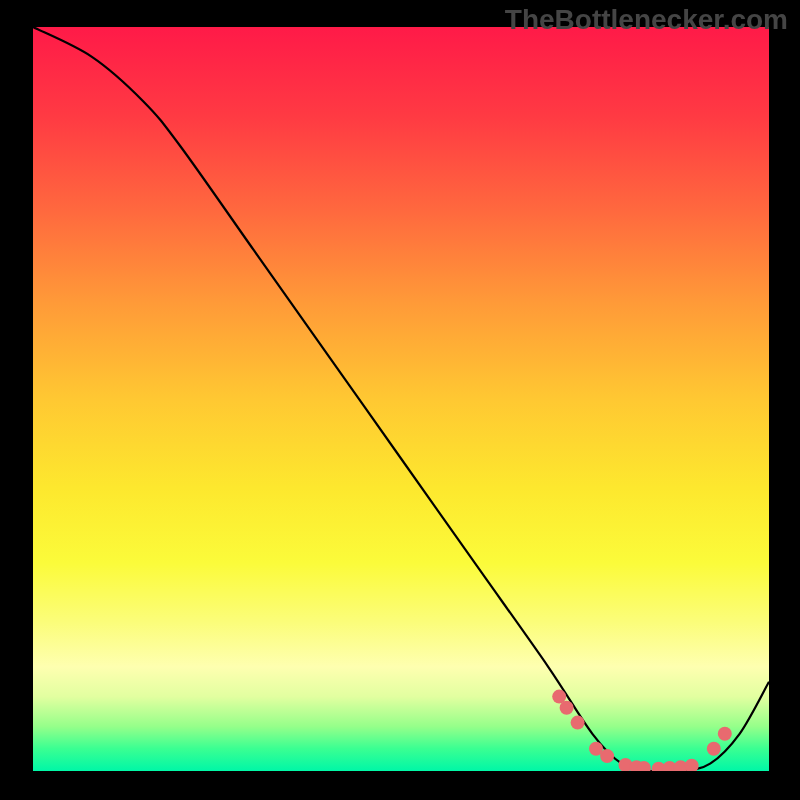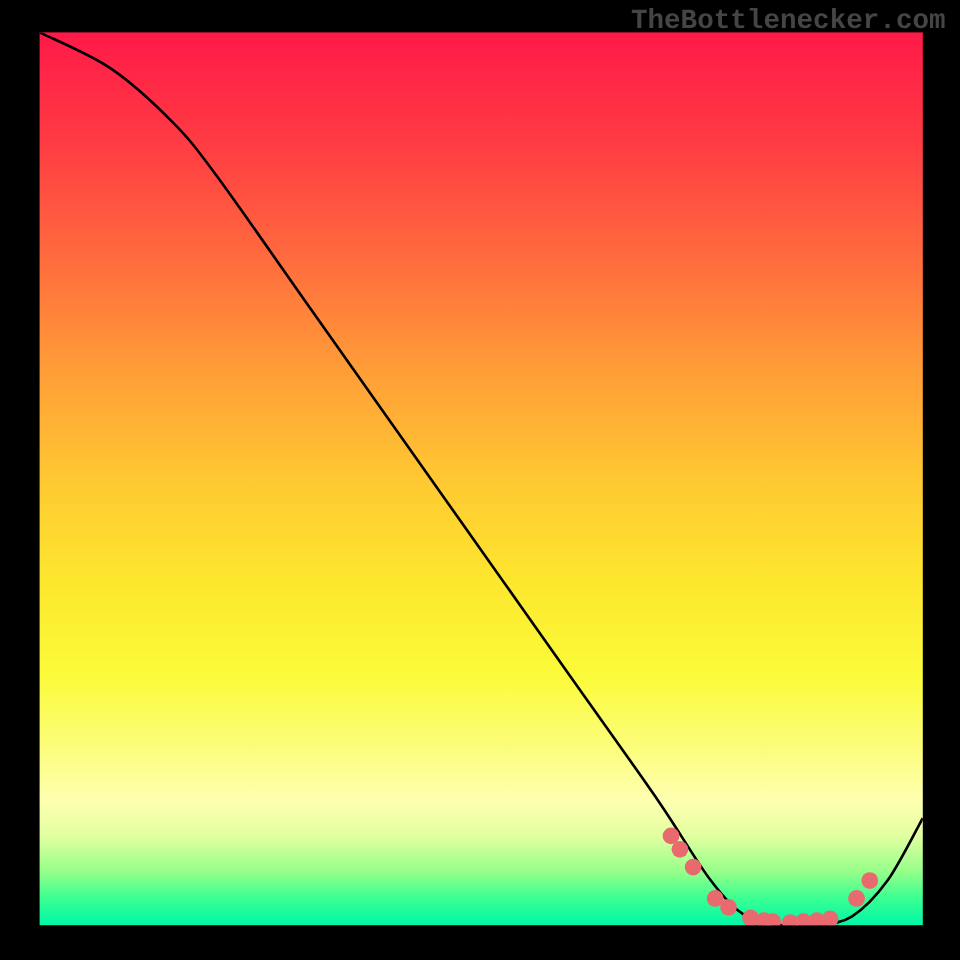--- a/index.html
+++ b/index.html
@@ -15,22 +15,22 @@
     width: 800px;
     height: 800px;
     position: relative;
     background: #000;
   }
   .watermark {
     position: absolute;
     top: 4px;
     right: 12px;
     color: #454545;
-    font-family: Liberation Mono, monospace;
-    font-size: 23px;
+    font-family: Liberation Sans, sans-serif;
+    font-size: 28px;
     font-weight: bold;
     z-index: 10;
   }
   .plot-area {
     position: absolute;
     left: 33px;
     top: 27px;
     width: 736px;
     height: 744px;
     background: linear-gradient(to bottom,

